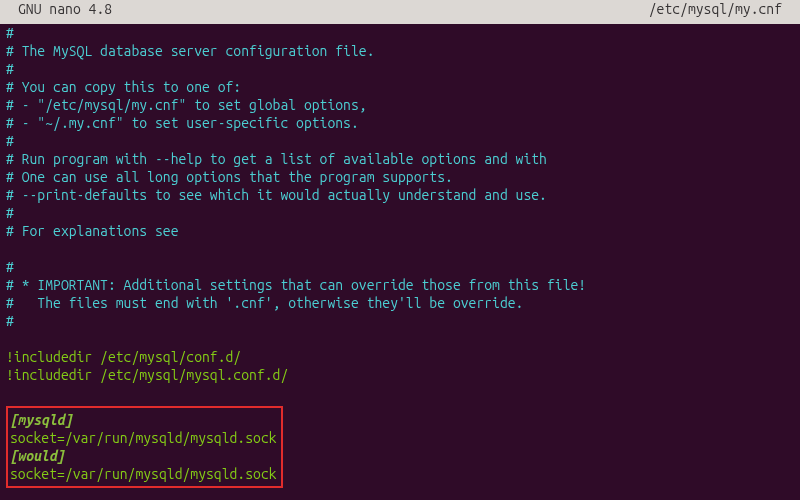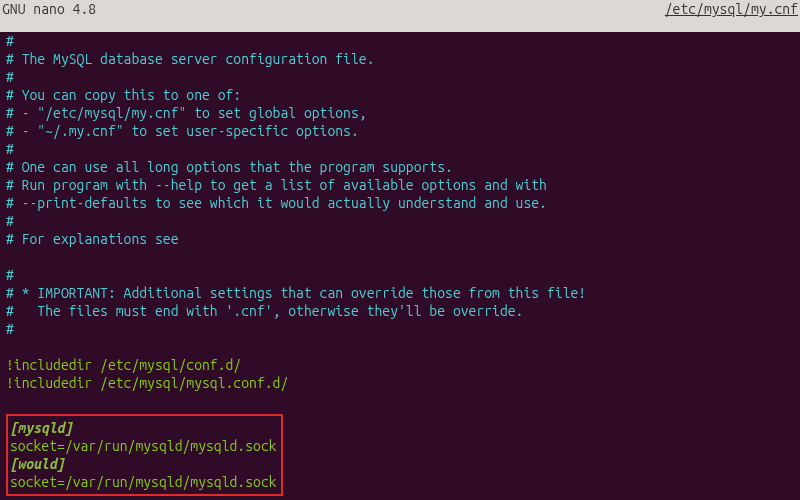--- a/index.html
+++ b/index.html
@@ -8,28 +8,28 @@
     height: 500px;
     background: #2f0b28;
     font-family: "Ubuntu Mono", "DejaVu Sans Mono", Menlo, Consolas, monospace;
     font-size: 14px;
     line-height: 18px;
     overflow: hidden;
   }
   .titlebar {
     background: #dcd8d4;
     color: #353233;
-    height: 32px;
+    height: 24px;
     display: flex;
     justify-content: space-between;
-    padding: 0 2px;
+    padding: 0 18px;
     font-weight: normal;
   }
   .titlebar .left { flex: 1; }
-  .titlebar .right { text-align: right; text-decoration: underline; }
+  .titlebar .right { text-align: right; }
   .editor {
     padding: 0 6px;
     color: #e2e2e2;
   }
   .line { white-space: pre; }
   .comment { color: #4ccfd3; }
   .white { color: #84cc16; }
   .section { color: #8bbe3c; font-weight: bold; font-style: italic; }
   .highlight-box {
     border: 2px solid #e12c2c;
@@ -48,22 +48,22 @@
 </div>
 
 <div class="editor">
   <div class="line comment">#</div>
   <div class="line comment"># The MySQL database server configuration file.</div>
   <div class="line comment">#</div>
   <div class="line comment"># You can copy this to one of:</div>
   <div class="line comment"># - "/etc/mysql/my.cnf" to set global options,</div>
   <div class="line comment"># - "~/.my.cnf" to set user-specific options.</div>
   <div class="line comment">#</div>
+  <div class="line comment"># Run program with --help to get a list of available options and with</div>
   <div class="line comment"># One can use all long options that the program supports.</div>
-  <div class="line comment"># Run program with --help to get a list of available options and with</div>
   <div class="line comment"># --print-defaults to see which it would actually understand and use.</div>
   <div class="line comment">#</div>
   <div class="line comment"># For explanations see</div>
   <div class="blank"></div>
   <div class="line comment">#</div>
   <div class="line comment"># * IMPORTANT: Additional settings that can override those from this file!</div>
   <div class="line comment">#   The files must end with '.cnf', otherwise they'll be override.</div>
   <div class="line comment">#</div>
   <div class="blank"></div>
   <div class="line white">!includedir /etc/mysql/conf.d/</div>

